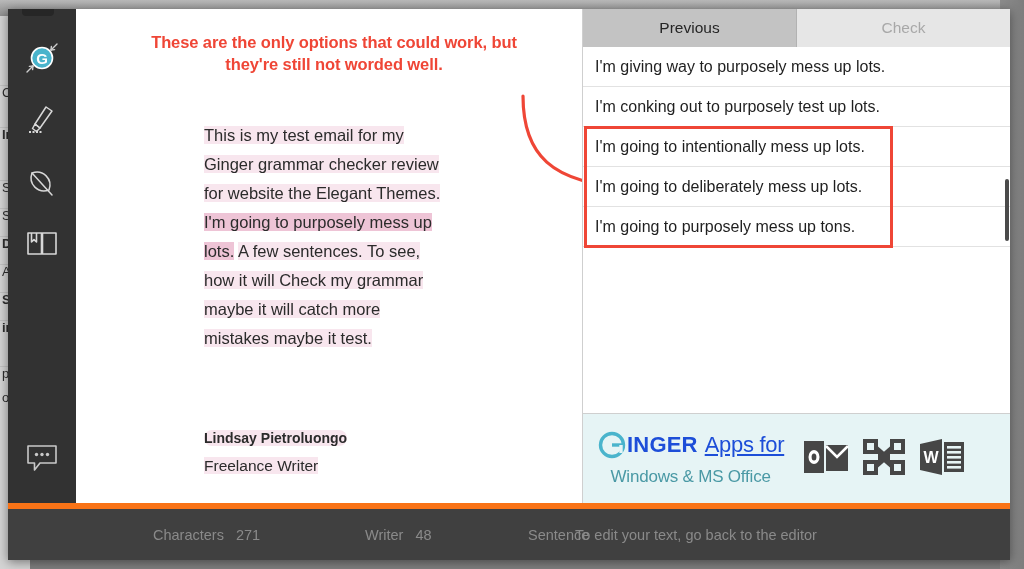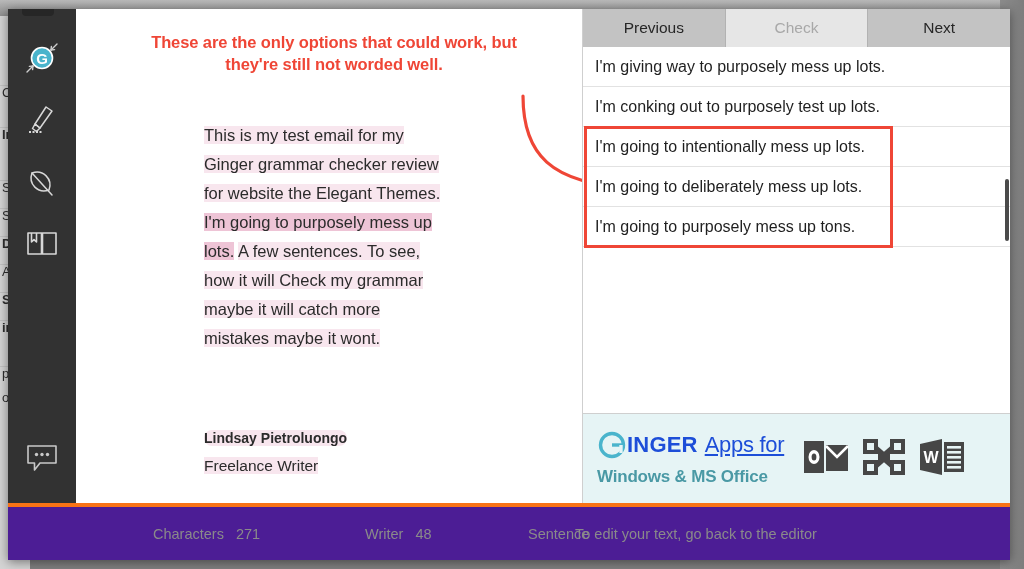--- a/index.html
+++ b/index.html
@@ -228,35 +228,36 @@
   }
   .banner-line1 .ginger-word {
     font-weight: bold;
     letter-spacing: .2px;
   }
   .banner-line1 .apps-for { margin-left: 7px; text-decoration: underline; }
   .banner-line2 {
     margin-top: 7px;
     font-size: 17px;
     color: #4a99a5;
-    font-weight: bold;
+    font-weight: normal;
     letter-spacing: -.2px;
+    text-align: center;
   }
   .banner-icons {
     display: flex;
     align-items: center;
     gap: 10px;
     margin-left: 8px;
   }
 
   
   .statusbar {
     flex: 0 0 57px;
-    background: #4c1d95;
-    border-top: 4px solid #f97316;
+    background: #404040;
+    border-top: 6px solid #f97316;
     position: relative;
     display: flex;
     align-items: center;
   }
   .stat {
     position: absolute;
     font-size: 14.5px;
     color: #8a8a8a;
     white-space: nowrap;
   }
@@ -370,35 +371,34 @@
       <div class="editor">
 
         <div class="callout">These are the only options that could work, but they're still not worded well.</div>
 
         <svg class="arrow-svg" viewBox="0 0 160 130">
           <path d="M22 12 C 22 70, 50 100, 128 103" fill="none" stroke="#ef4636" stroke-width="3.2" stroke-linecap="round"></path>
           <path d="M121 95 L136 104 L120 112 Z" fill="#ef4636"></path>
         </svg>
 
         <div class="email">
-          <span class="hl-light">This is my test email for my Ginger grammar checker review for website the Elegant Themes.</span><span> </span><span class="hl-dark">I'm going to purposely mess up lots.</span><span> </span><span class="hl-light">A few sentences. To see, how it will Check my grammar maybe it will catch more mistakes maybe it wont.</span>
+          <span class="hl-light">This is my test email for my Ginger grammar checker review for website the Elegant Themes.</span><span> </span><span class="hl-dark">I'm going to purposely mess up lots.</span><span> </span><span class="hl-light">A few sentences. To see, how it will Check my grammar maybe it will catch more mistakes maybe it test.</span>
         </div>
 
         <div class="sig">
           <div><span class="name hl-light">Lindsay Pietroluongo</span></div>
           <div><span class="hl-light">Freelance Writer</span></div>
         </div>
       </div>
 
       <div class="panel">
 
         <div class="panel-buttons">
           <div class="pbtn">Previous</div>
           <div class="pbtn disabled">Check</div>
-          <div class="pbtn">Next</div>
         </div>
 
         <div class="suggestions">
           <div class="sugg">I'm giving way to purposely mess up lots.</div>
           <div class="sugg">I'm conking out to purposely test up lots.</div>
           <div class="sugg">I'm going to intentionally mess up lots.</div>
           <div class="sugg">I'm going to deliberately mess up lots.</div>
           <div class="sugg">I'm going to purposely mess up tons.</div>
           <div class="sugg-highlight-box"></div>
           <div class="panel-scroll"></div>

